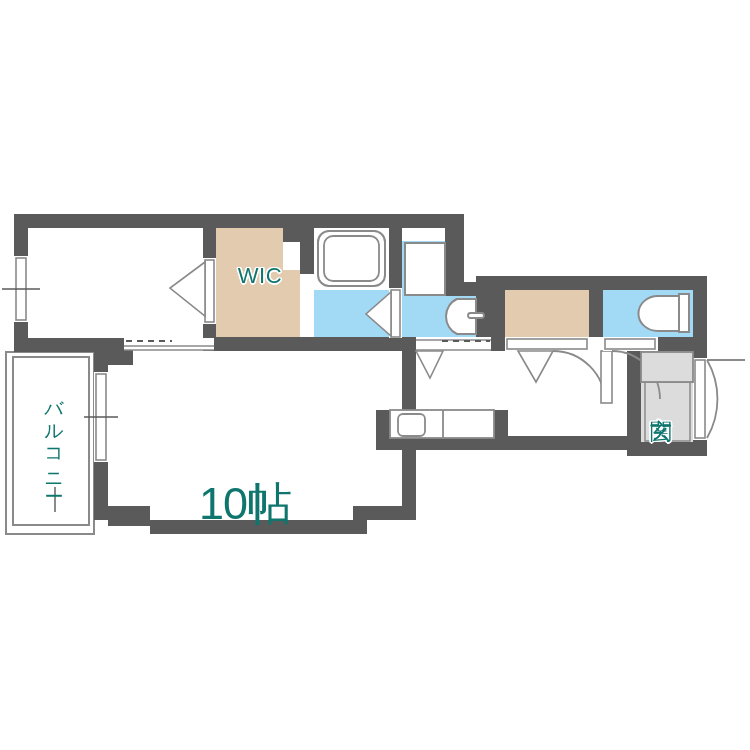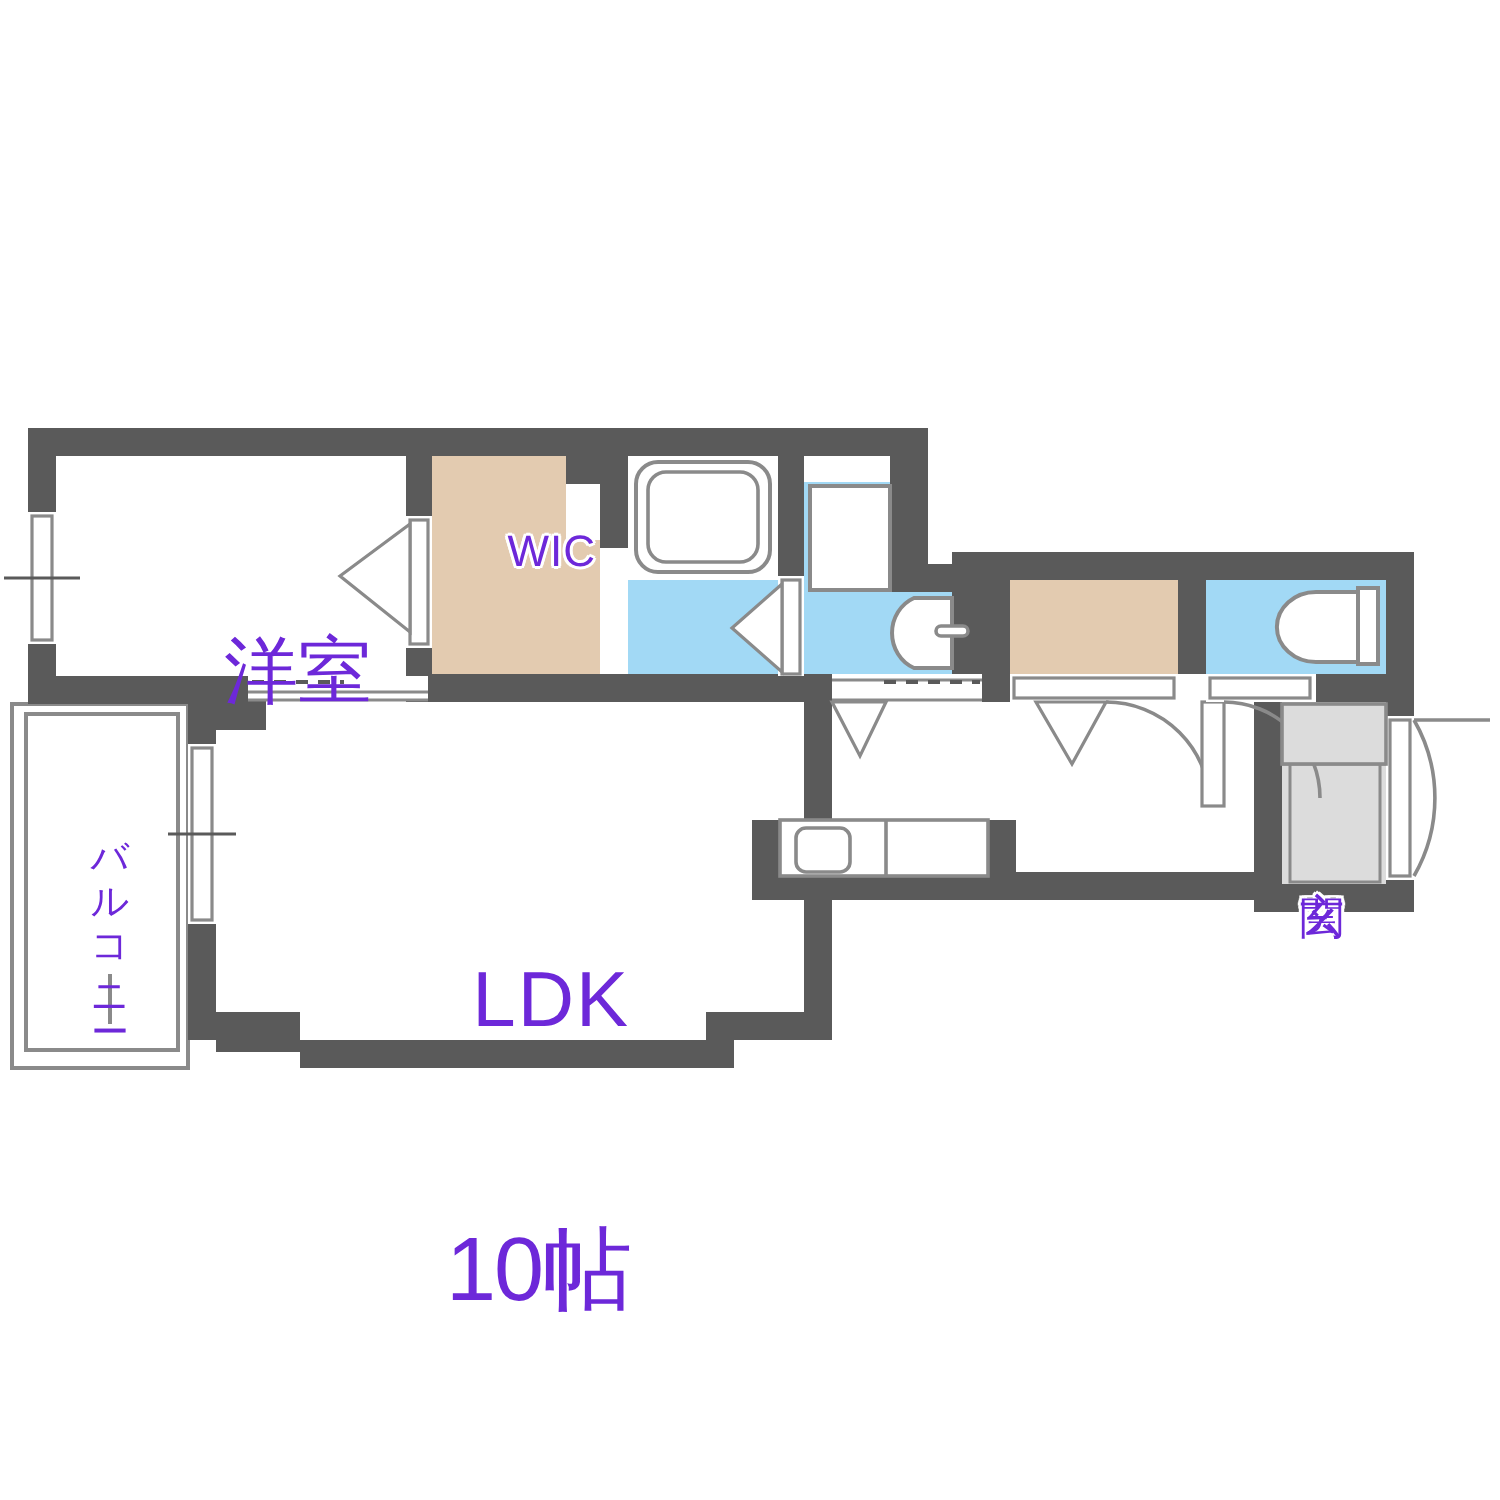--- a/index.html
+++ b/index.html
@@ -19,22 +19,22 @@
     background: #ffffff;
   }
   #plan-svg {
     position: absolute;
     top: 0; left: 0;
     width: 750px;
     height: 750px;
   }
   .room-label {
     position: absolute;
-    color: #6d28d9;
-    text-align: right;
+    color: #0f766e;
+    text-align: center;
     white-space: pre;
     line-height: 1.12;
     pointer-events: none;
     user-select: none;
   }
   #label-washitsu {
     left: 36px; top: 232px; width: 150px;
     font-size: 37px;
     letter-spacing: 0px;
   }
@@ -276,25 +276,23 @@
       <rect x="398" y="414" width="27" height="22" rx="5" ry="5" fill="#ffffff" stroke="#8a8a8a" stroke-width="1.8"></rect>
     </g>
 
     <g>
       <rect x="641" y="352" width="52" height="30" fill="#dcdcdc" stroke="#8a8a8a" stroke-width="1.8"></rect>
     </g>
 
   </svg>
 
   <div class="room-label" id="label-washitsu">
-    <div>洋室</div>
   </div>
 
   <div class="room-label" id="label-ldk">
-    <div>LDK</div>
     <div class="ln2">10帖</div>
   </div>
 
   <div class="room-label halo" id="label-wic">WIC</div>
 
   <div class="room-label" id="label-balcony">バルコニー</div>
 
   <div class="room-label halo" id="label-genkan">玄関</div>
 
 </div>

